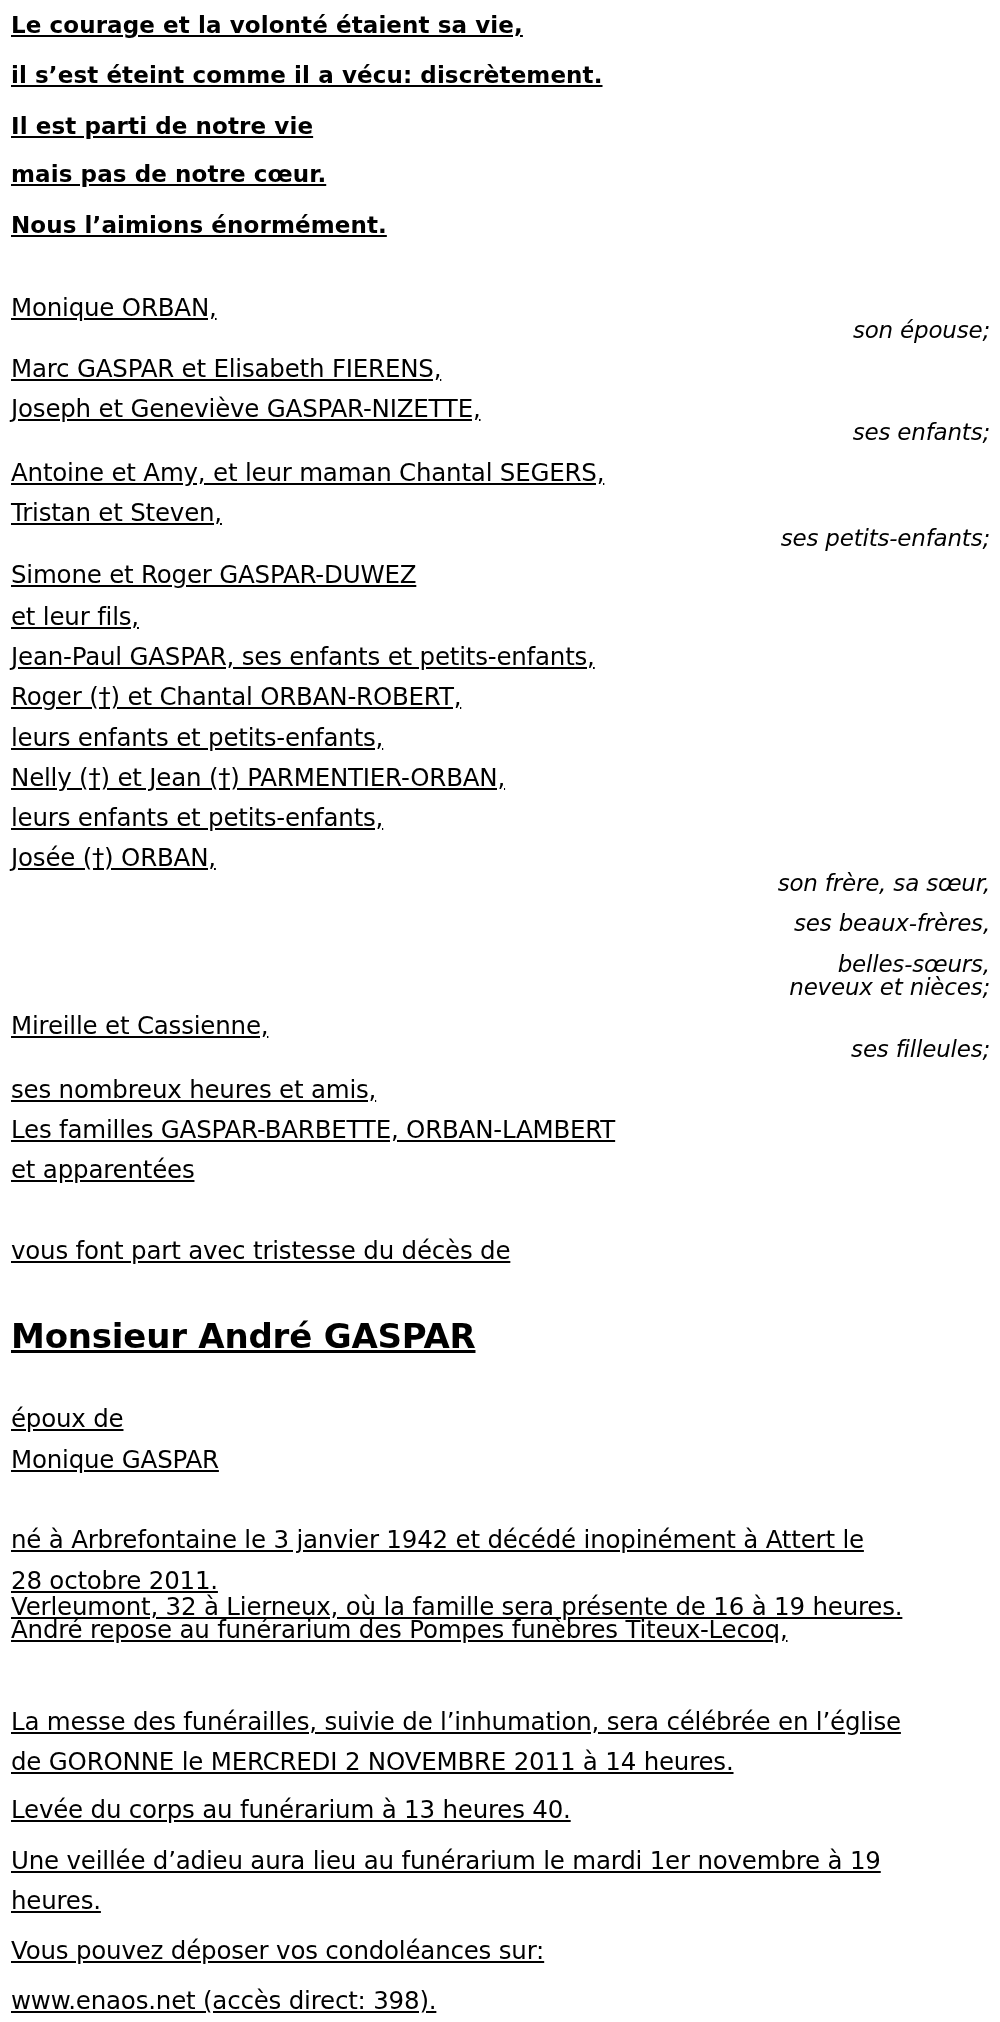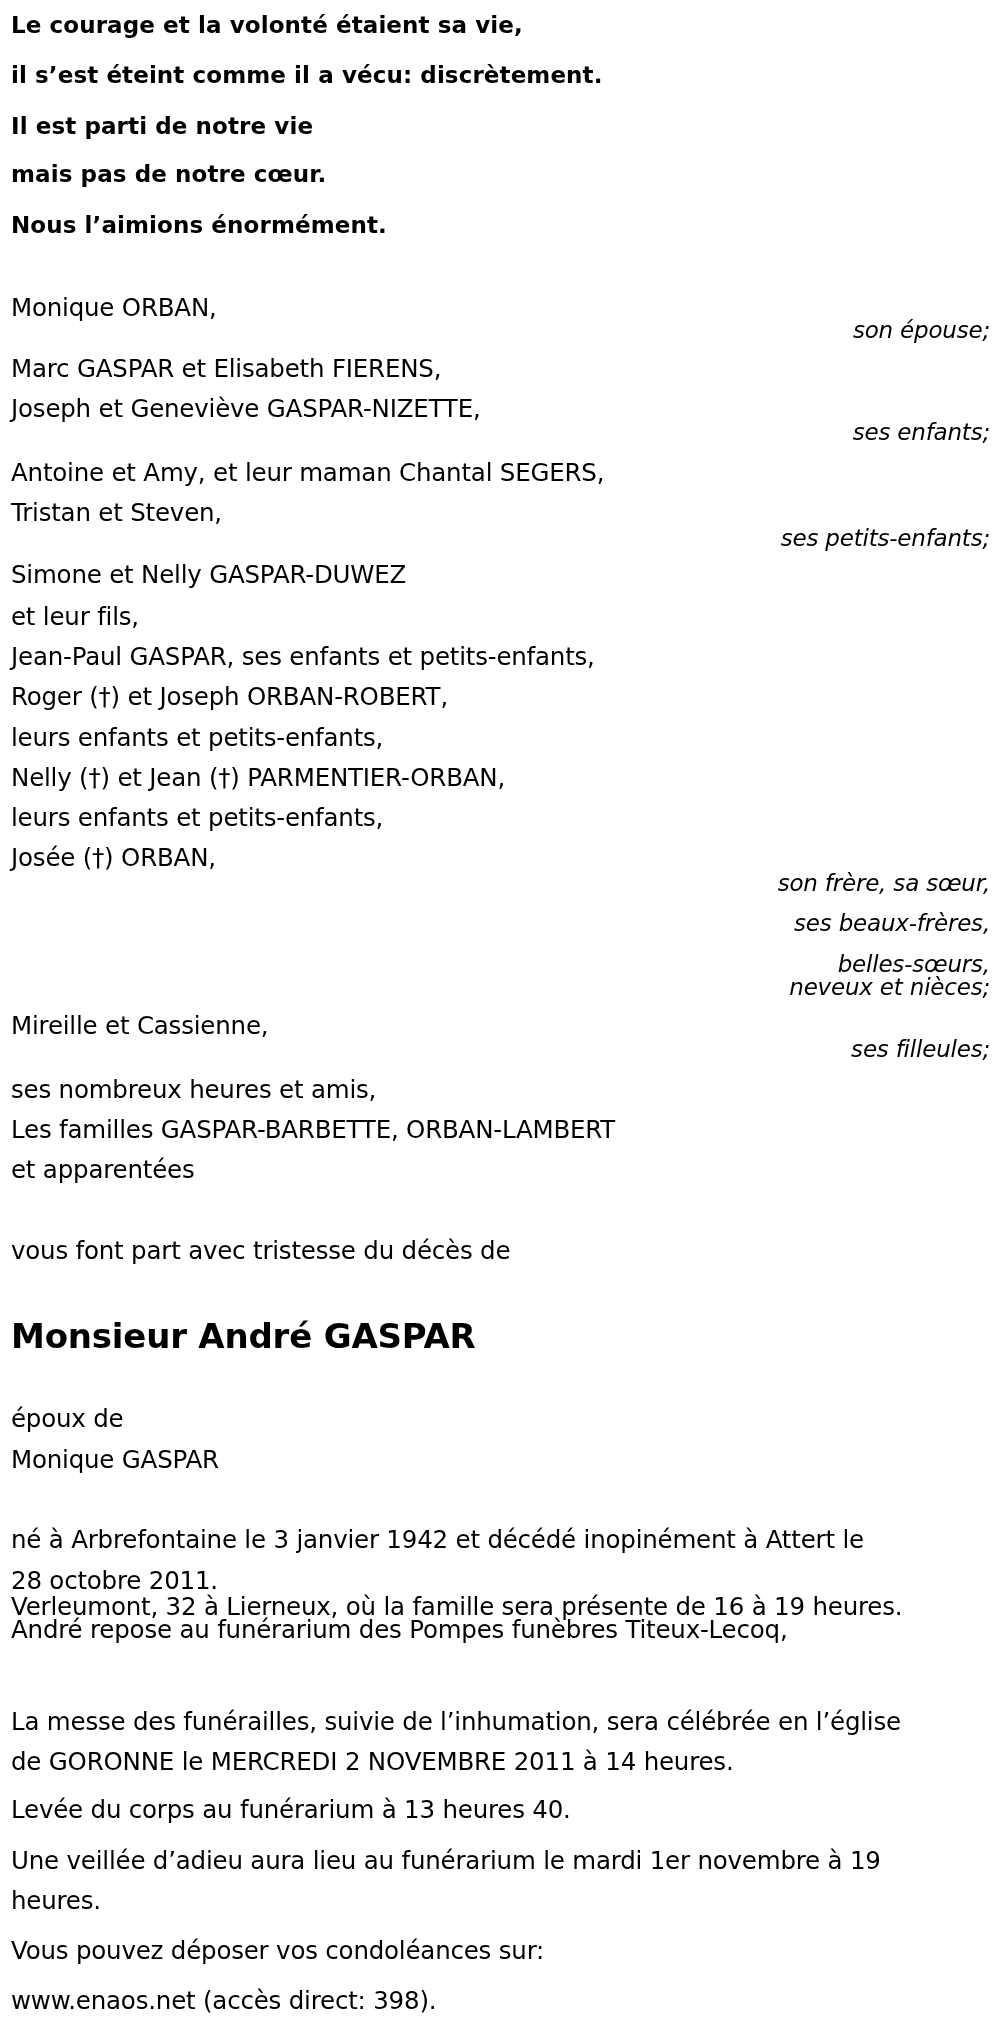--- a/index.html
+++ b/index.html
@@ -1,19 +1,19 @@
 <!DOCTYPE html>
 <html><head>
 <meta charset="utf-8">
 <style>
   html, body { margin:0; padding:0; background:#ffffff; }
   body { width:1000px; height:2022px; position:relative; overflow:hidden;
          font-family:"DejaVu Sans", sans-serif; color:#000000; }
   .ln { position:absolute; left:11px; white-space:nowrap; line-height:30px; height:30px;
-        font-size:24.5px; letter-spacing:-0.2px; }
+        font-size:24.5px; letter-spacing:-0.2px;text-decoration:underline; }
   .verse { font-weight:bold; font-size:23px; letter-spacing:0.1px; }
   .rel { position:absolute; right:10px; left:auto; white-space:nowrap; line-height:24px; height:24px;
          font-style:italic; font-size:23px; text-align:left; letter-spacing:-0.2px; }
   .title { font-weight:bold; font-size:34px; line-height:40px; height:40px; letter-spacing:-0.2px; }
 </style>
 </head>
 <body>
 
 <div class="ln verse" style="top:10px">Le courage et la volonté étaient sa vie,</div>
 <div class="ln verse" style="top:60px">il s’est éteint comme il a vécu: discrètement.</div>
@@ -25,24 +25,24 @@
 <div class="rel" style="top:318px">son épouse;</div>
 
 <div class="ln" style="top:354px">Marc GASPAR et Elisabeth FIERENS,</div>
 <div class="ln" style="top:394px">Joseph et Geneviève GASPAR-NIZETTE,</div>
 <div class="rel" style="top:420px">ses enfants;</div>
 
 <div class="ln" style="top:458px">Antoine et Amy, et leur maman Chantal SEGERS,</div>
 <div class="ln" style="top:498px">Tristan et Steven,</div>
 <div class="rel" style="top:526px">ses petits-enfants;</div>
 
-<div class="ln" style="top:560px">Simone et Nelly GASPAR-DUWEZ</div>
+<div class="ln" style="top:560px">Simone et Roger GASPAR-DUWEZ</div>
 <div class="ln" style="top:602px">et leur fils,</div>
 <div class="ln" style="top:642px">Jean-Paul GASPAR, ses enfants et petits-enfants,</div>
-<div class="ln" style="top:682px">Roger (†) et Joseph ORBAN-ROBERT,</div>
+<div class="ln" style="top:682px">Roger (†) et Chantal ORBAN-ROBERT,</div>
 <div class="ln" style="top:723px">leurs enfants et petits-enfants,</div>
 <div class="ln" style="top:763px">Nelly (†) et Jean (†) PARMENTIER-ORBAN,</div>
 <div class="ln" style="top:803px">leurs enfants et petits-enfants,</div>
 <div class="ln" style="top:843px">Josée (†) ORBAN,</div>
 <div class="rel" style="top:871px">son frère, sa sœur,</div>
 <div class="rel" style="top:911px">ses beaux-frères,</div>
 <div class="rel" style="top:952px">belles-sœurs,</div>
 <div class="rel" style="top:975px">neveux et nièces;</div>
 
 <div class="ln" style="top:1011px">Mireille et Cassienne,</div>

